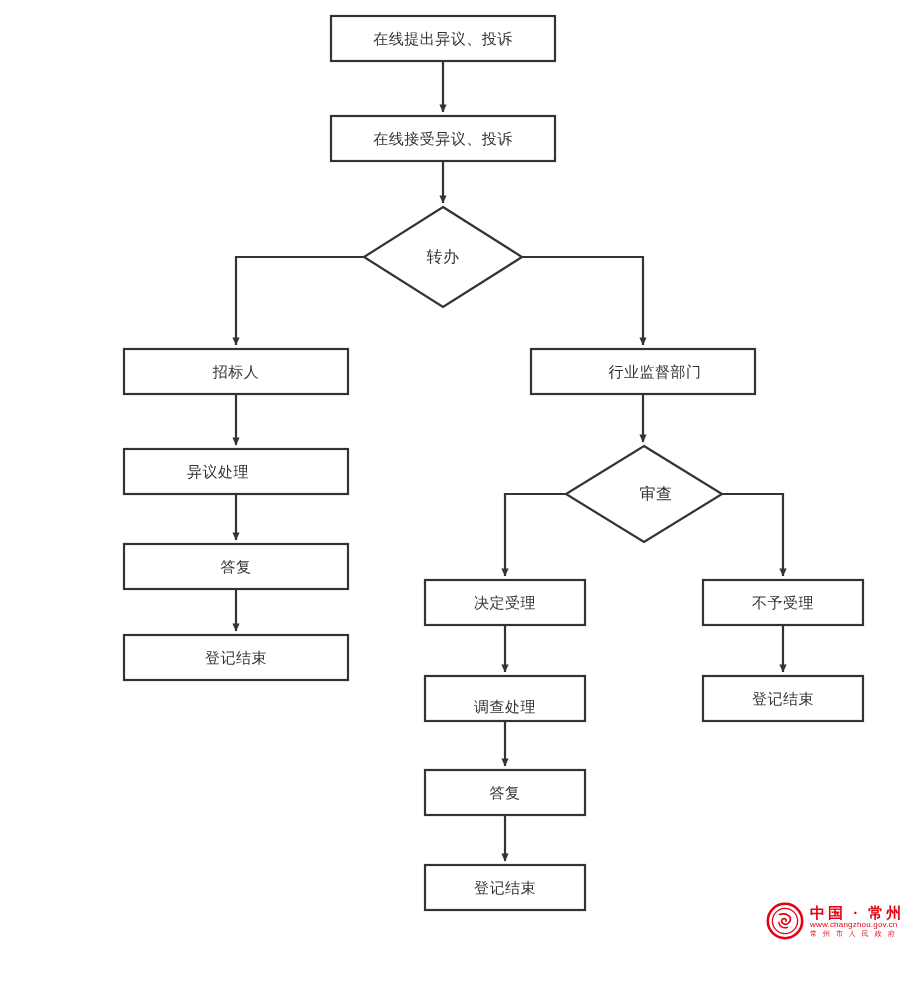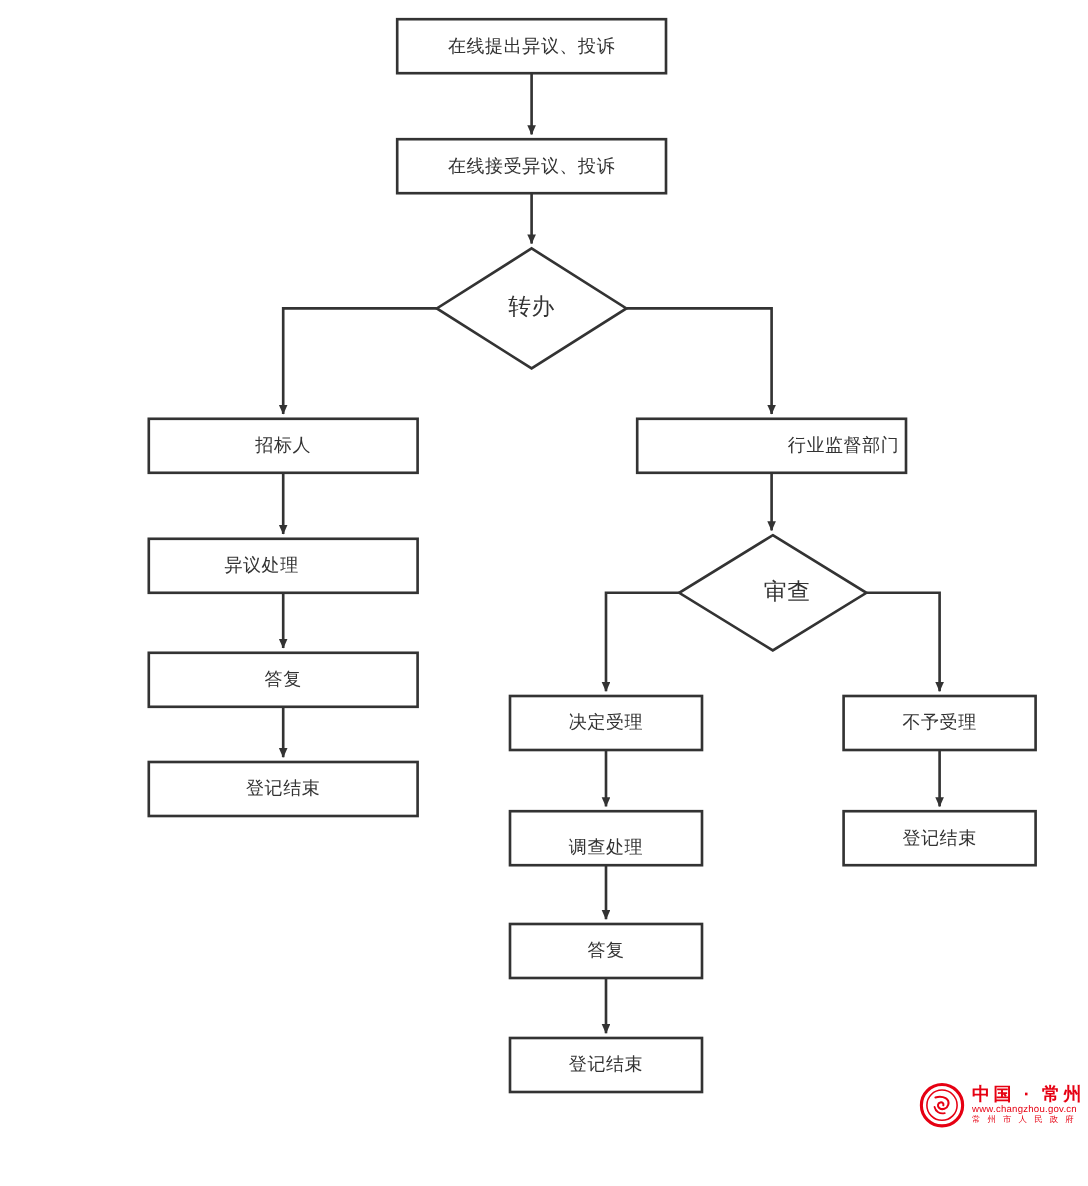--- a/index.html
+++ b/index.html
@@ -28,21 +28,21 @@
     align-items: center;
     justify-content: center;
     color: #333333;
     font-size: 15px;
     line-height: 1.2;
     letter-spacing: 0.5px;
     white-space: nowrap;
     pointer-events: none;
   }
   .diamond-label {
-    font-size: 19px;
+    font-size: 16px;
   }
   
   #watermark {
     position: absolute;
     left: 766px;
     top: 898px;
     width: 132px;
     height: 46px;
     display: flex;
     align-items: center;
@@ -131,21 +131,21 @@
     </g>
   </svg>
 
   <div class="node-label" style="left:331px; top:16px;  width:224px; height:45px;">在线提出异议、投诉</div>
   <div class="node-label" style="left:331px; top:116px; width:224px; height:45px;">在线接受异议、投诉</div>
   <div class="node-label diamond-label" style="left:364px; top:207px; width:158px; height:100px;">转办</div>
   <div class="node-label" style="left:124px; top:349px; width:224px; height:45px;">招标人</div>
   <div class="node-label" style="left:124px; top:449px; width:188px; height:45px;">异议处理</div>
   <div class="node-label" style="left:124px; top:544px; width:224px; height:45px;">答复</div>
   <div class="node-label" style="left:124px; top:635px; width:224px; height:45px;">登记结束</div>
-  <div class="node-label" style="left:531px; top:349px; width:248px; height:45px;padding-left:48px;">行业监督部门</div>
+  <div class="node-label" style="left:531px; top:349px; width:248px; height:45px;">行业监督部门</div>
   <div class="node-label diamond-label" style="left:578px; top:446px; width:156px; height:96px;">审查</div>
   <div class="node-label" style="left:425px; top:580px; width:160px; height:45px;">决定受理</div>
   <div class="node-label" style="left:425px; top:676px; width:160px; height:61px;">调查处理</div>
   <div class="node-label" style="left:425px; top:770px; width:160px; height:45px;">答复</div>
   <div class="node-label" style="left:425px; top:865px; width:160px; height:45px;">登记结束</div>
   <div class="node-label" style="left:703px; top:580px; width:160px; height:45px;">不予受理</div>
   <div class="node-label" style="left:703px; top:676px; width:160px; height:45px;">登记结束</div>
 
   <div id="watermark">
     <div id="wm-seal">

